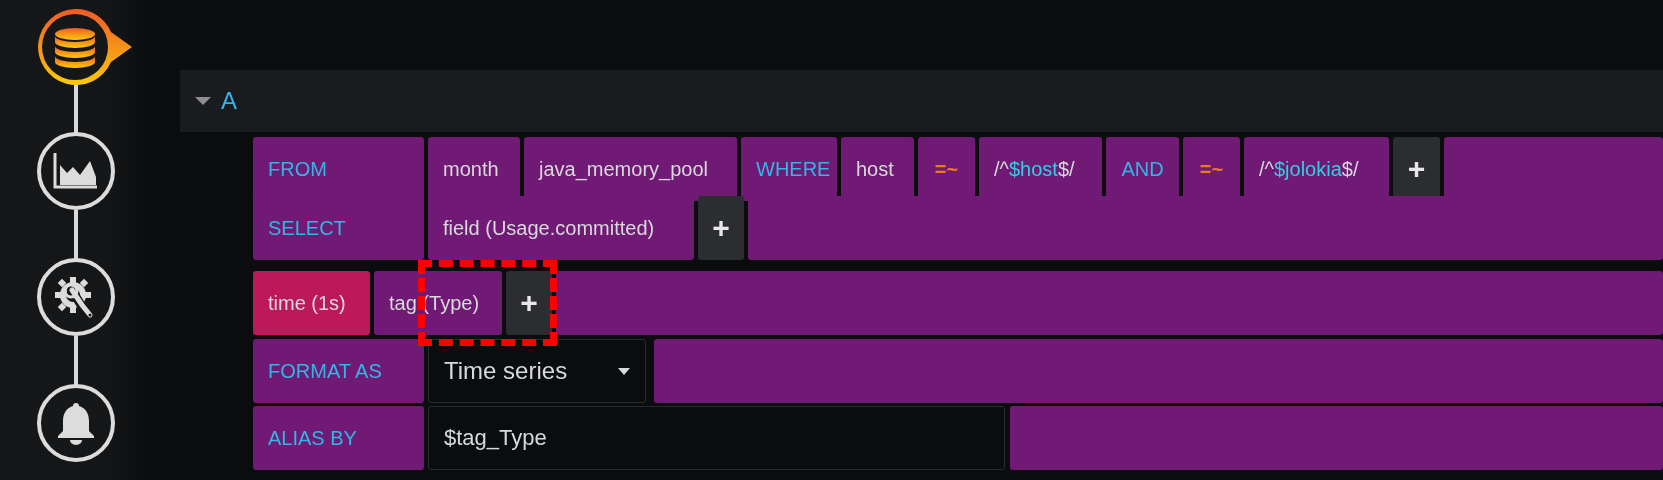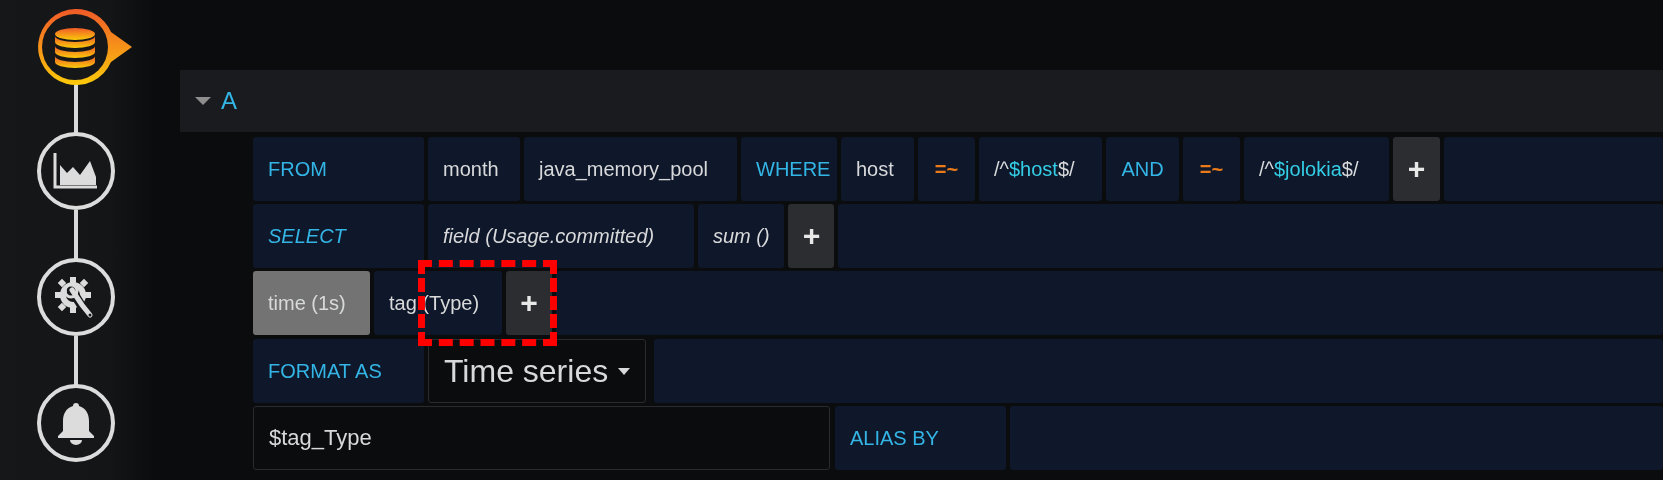--- a/index.html
+++ b/index.html
@@ -14,30 +14,30 @@
   .step svg { display: block; }
   .step-active { border: none; background: none; }
 
   .header-bar { position: absolute; left: 180px; top: 70px; right: 0; height: 62px; background: #1a1b1e;
     display: flex; align-items: center; }
   .collapse-caret { width: 0; height: 0; border-left: 8px solid transparent; border-right: 8px solid transparent;
     border-top: 8px solid #8e8e8e; margin-left: 15px; margin-right: 10px; cursor: pointer; }
   .query-letter { color: #33b5e5; font-size: 24px; cursor: pointer; }
 
   .row { position: absolute; left: 253px; right: 0; height: 64px; display: flex; }
-  .cell { height: 100%; background: #0f172a; border-radius: 3px; margin-right: 4px; display: flex; align-items: center;
+  .cell { height: 100%; background: #701a75; border-radius: 3px; margin-right: 4px; display: flex; align-items: center;
     font-size: 20px; color: #d8d9da; white-space: nowrap; padding: 0 15px; flex: none; }
   .cell.label { width: 171px; color: #33b5e5; padding-left: 15px; }
   .cell.kw { color: #33b5e5; }
   .cell.op { color: #eb7b18; font-weight: bold; justify-content: center; }
   .cell.seg { cursor: pointer; }
   .cell.plus { background: #2c2d31; justify-content: center; padding: 0; font-size: 30px; font-weight: bold; color: #e8e8e8; cursor: pointer; }
   .cell.filler { flex: 1 1 auto; margin-right: 0; }
   .var { color: #33cde5; text-align: right; }
-  .cell.select-box { background: #0b0c0e; border: 1px solid #2a2b2f; justify-content: space-between; font-size: 32px; cursor: pointer; }
+  .cell.select-box { background: #0b0c0e; border: 1px solid #2a2b2f; justify-content: space-between; font-size: 24px; cursor: pointer; }
   .caret-down { width: 0; height: 0; border-left: 6px solid transparent; border-right: 6px solid transparent; border-top: 7px solid #d8d9da; }
   .cell.input-box { background: #0b0c0e; border: 1px solid #2a2b2f; font-size: 22px; cursor: text; }
 
   .highlight { position: absolute; left: 418px; top: 260px; width: 139px; height: 86px;
     border: 7px dashed #ff0000; pointer-events: none; }
 </style>
 </head>
 <body>
 
 <div class="sidebar">
@@ -118,43 +118,42 @@
   <div class="cell op seg" style="width:57px;">=~</div>
   <div class="cell seg" style="width:145px;">
     <span>/^</span>
       <span class="var">$jolokia</span>
       <span>$/</span>
   </div>
   <div class="cell plus" style="width:47px;">+</div>
   <div class="cell filler"></div>
 </div>
 
-<div class="row" style="top:204px;font-style:italic;">
+<div class="row" style="top:196px;">
   <div class="cell label">SELECT</div>
   <div class="cell seg" style="width:266px;">field (Usage.committed)</div>
-  <div class="cell seg" style="width:86px;">sum ()</div>
   <div class="cell plus" style="width:46px;">+</div>
   <div class="cell filler"></div>
 </div>
 
 <div class="row" style="top:271px;">
-  <div class="cell seg" style="width:117px;background:#737373;">time (1s)</div>
+  <div class="cell seg" style="width:117px;background:#be185d;">time (1s)</div>
   <div class="cell seg" style="width:128px;">tag (Type)</div>
   <div class="cell plus" style="width:46px;">+</div>
   <div class="cell filler"></div>
 </div>
 
 <div class="row" style="top:339px;">
   <div class="cell label">FORMAT AS</div>
   <div class="cell select-box" style="width:218px;margin-right:8px;">
     <span>Time series</span>
     <span class="caret-down"></span>
   </div>
   <div class="cell filler"></div>
 </div>
 
 <div class="row" style="top:406px;">
+  <div class="cell label">ALIAS BY</div>
   <div class="cell input-box" style="width:577px;margin-right:5px;">$tag_Type</div>
-  <div class="cell label">ALIAS BY</div>
   <div class="cell filler"></div>
 </div>
 
 <div class="highlight"></div>
 
 </body></html>

